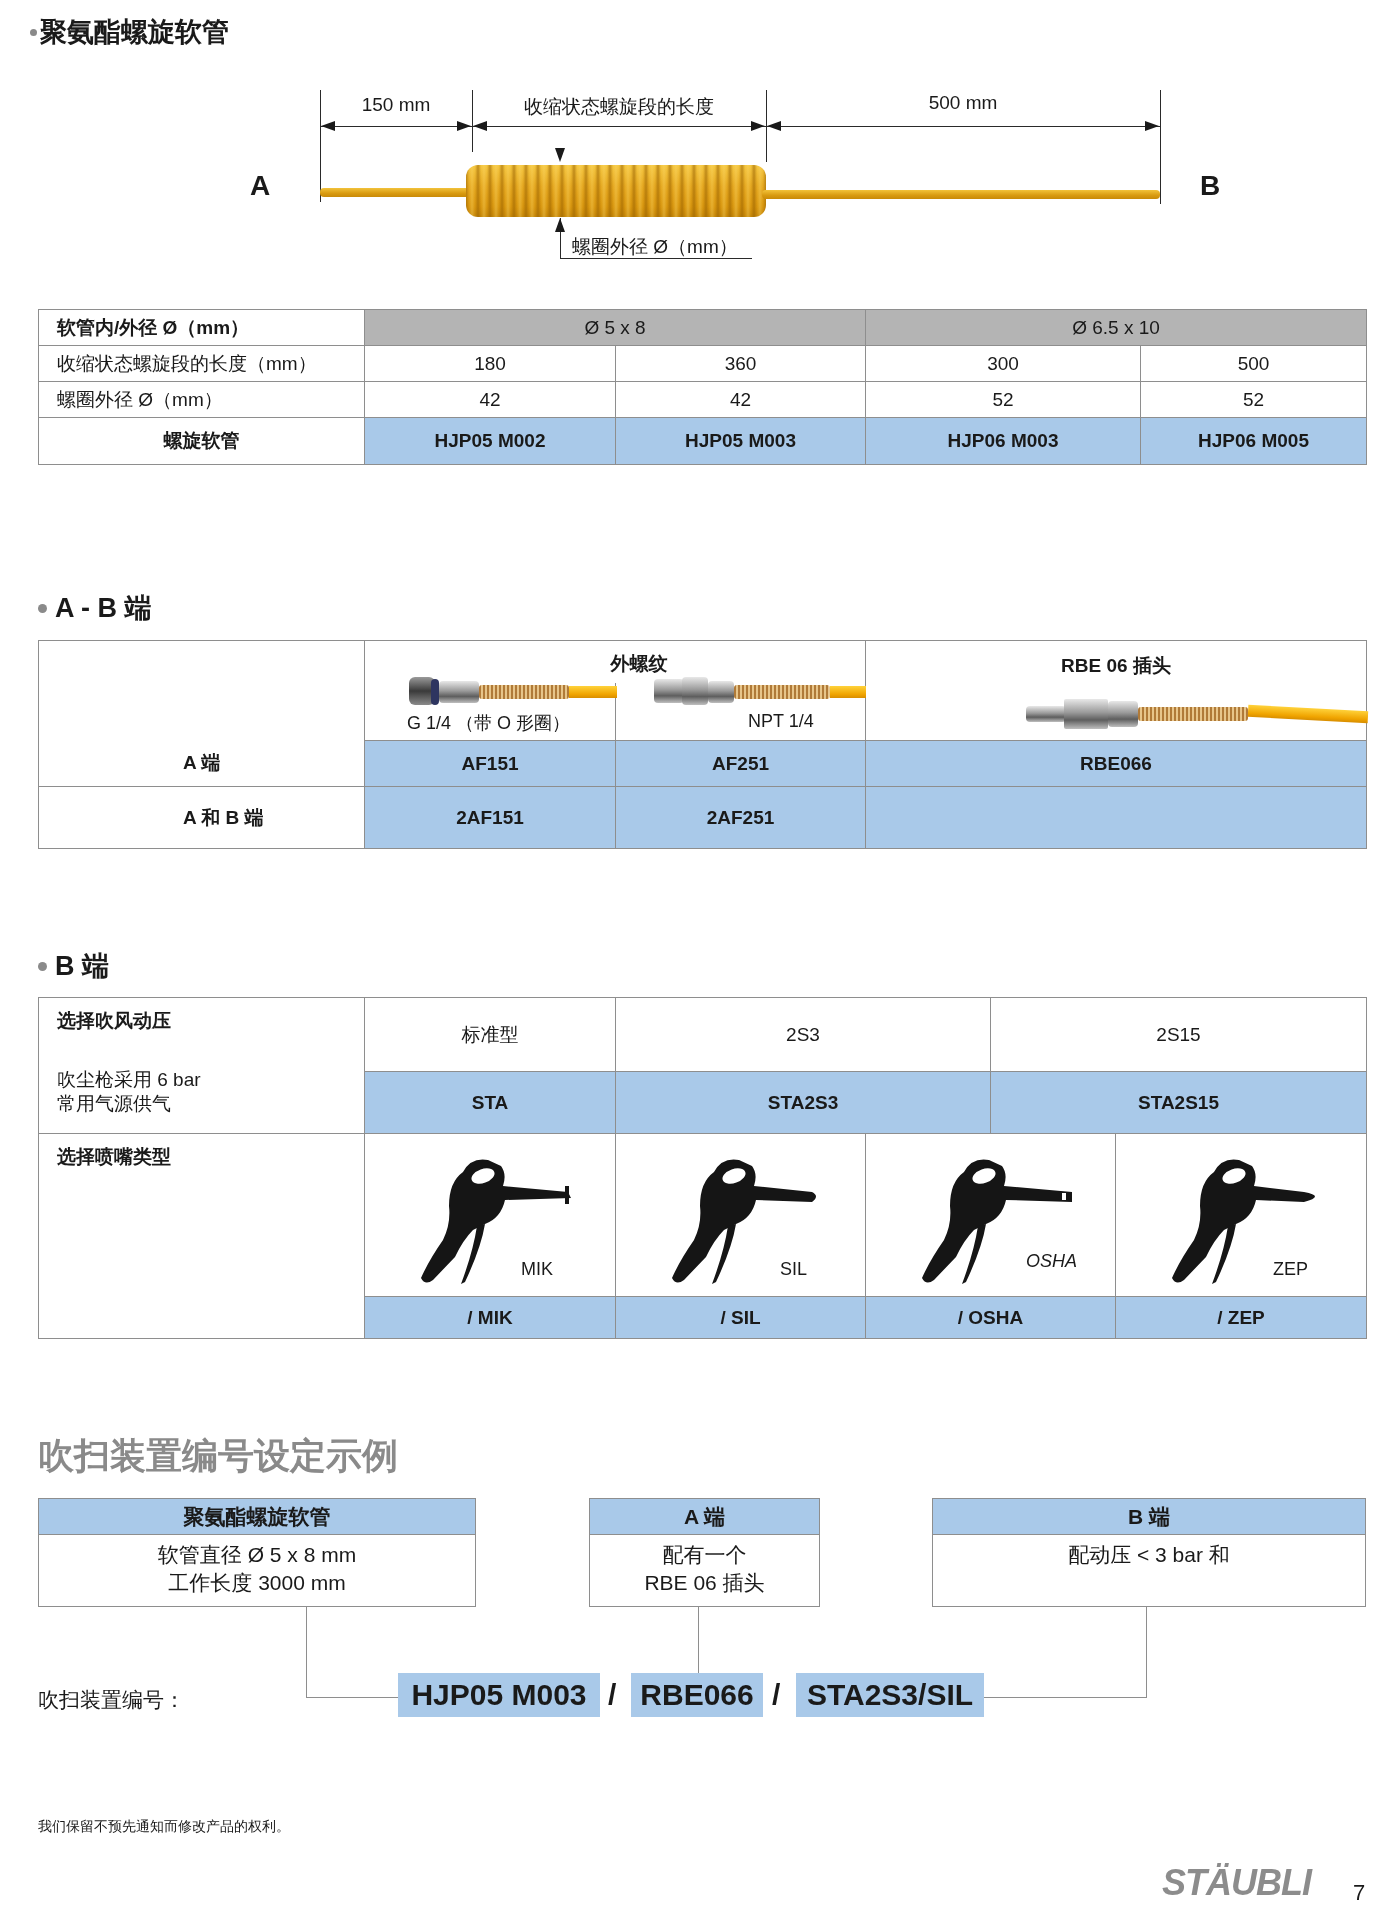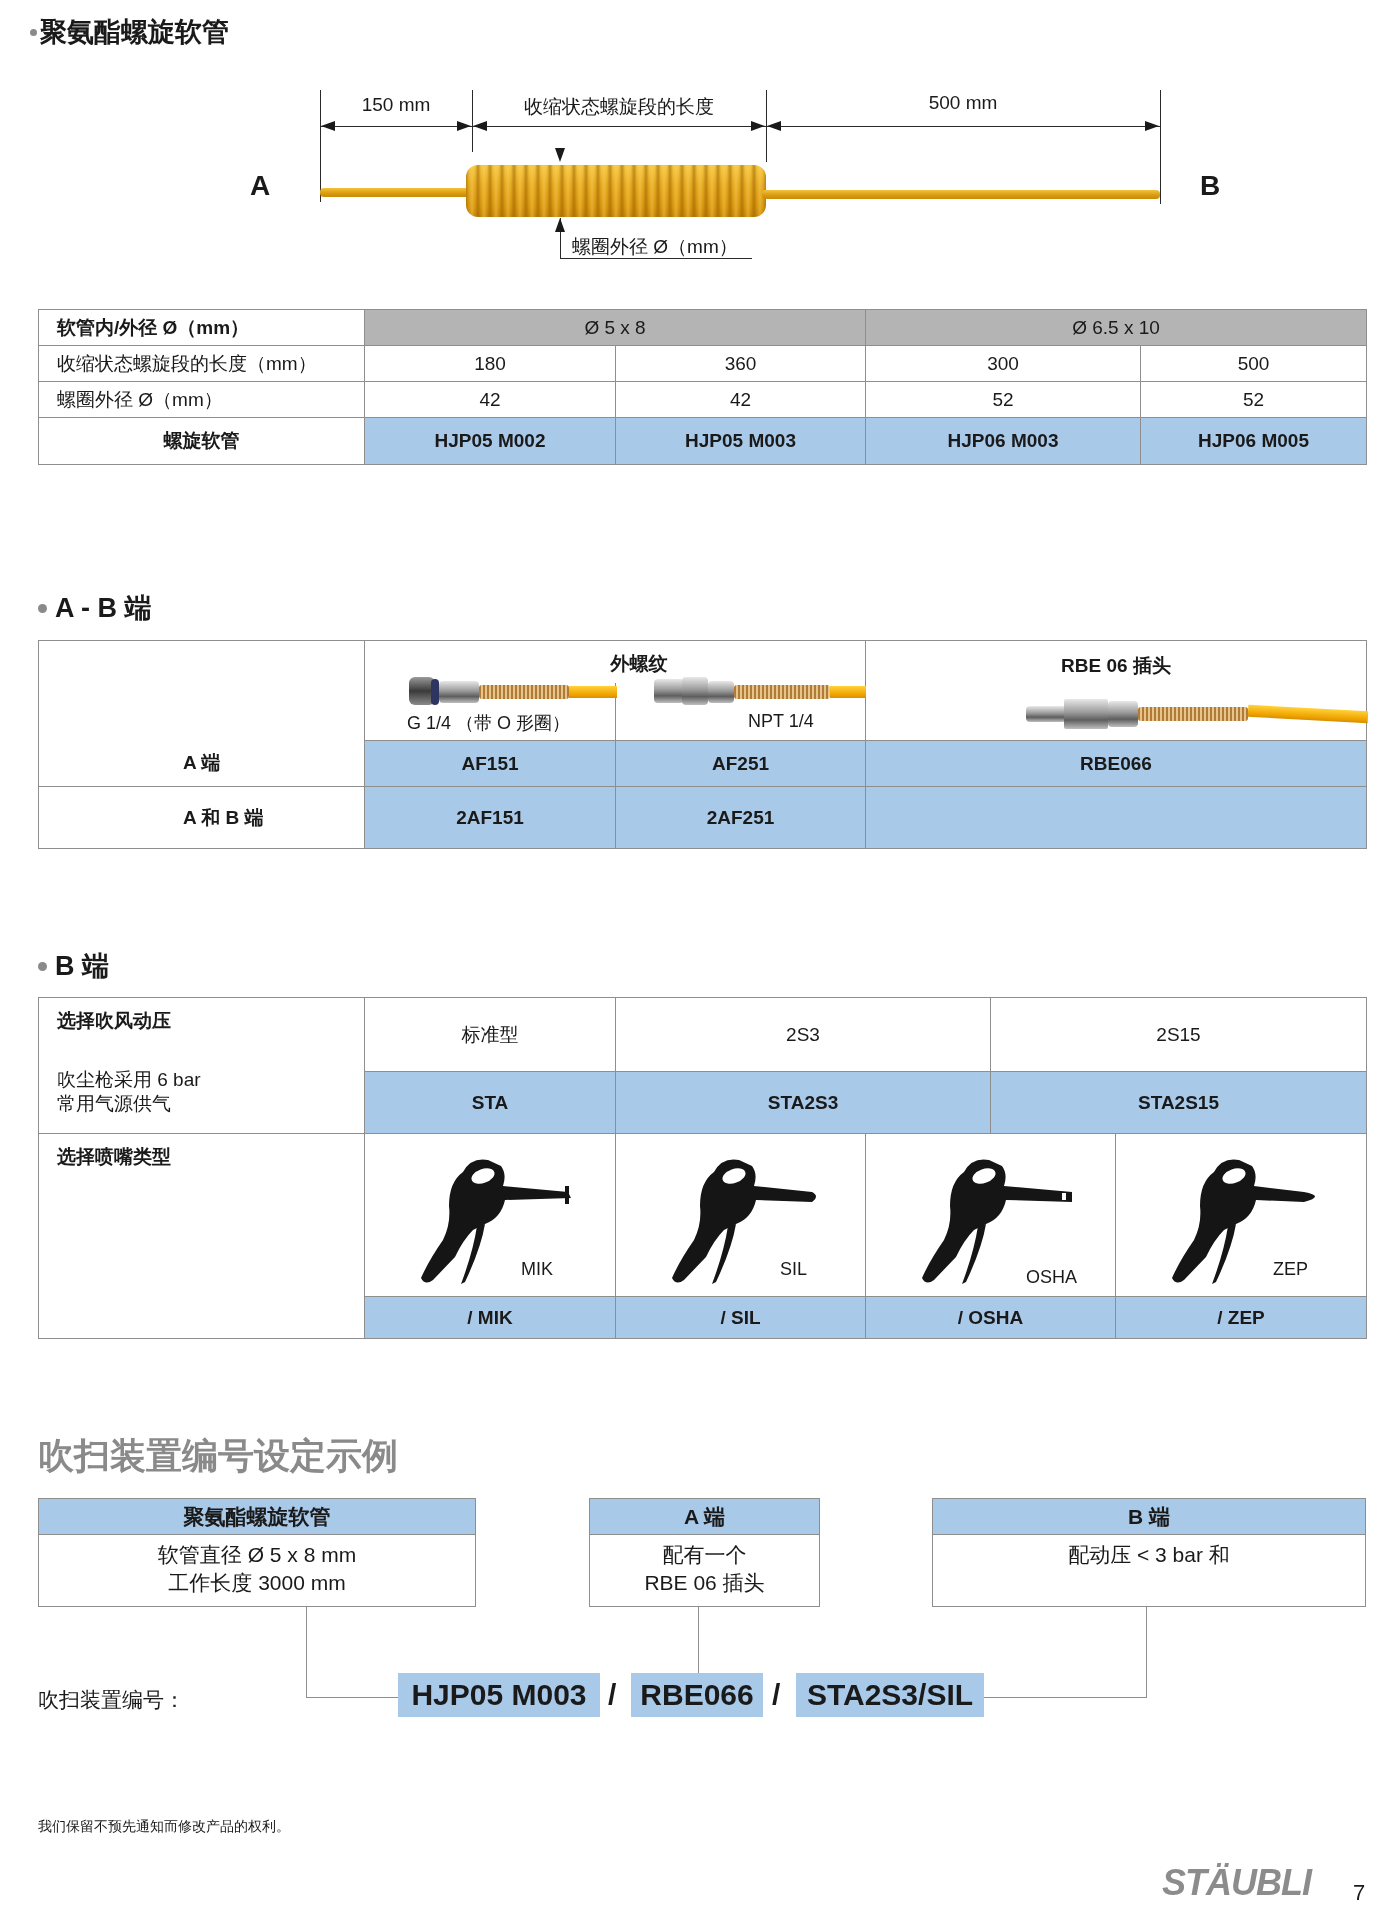--- a/index.html
+++ b/index.html
@@ -275,21 +275,21 @@
       </svg>
       <div class="caption" style="right:58px; bottom:16px;">SIL</div>
     </td>
     <td class="img-cell">
       <svg class="gun" style="left:28px; top:18px;" width="190" height="140" viewBox="0 0 190 140">
         <path d="M70 20 Q78 5 95 8 L108 14 Q114 22 110 34 L178 40 L178 50 L112 48 Q108 66 92 72 L80 78 Q70 88 62 105 L40 128 Q32 134 28 126 Q36 108 50 88 Q58 72 56 54 Q56 30 70 20 Z" fill="#151515"></path>
         <ellipse cx="90" cy="24" rx="12" ry="7" fill="#fff" transform="rotate(-20 90 24)"></ellipse>
         <path d="M92 72 Q88 96 72 130 L68 132 Q80 100 84 74 Z" fill="#151515"></path>
         <rect x="168" y="41" width="4" height="7" fill="#fff"></rect>
       </svg>
-      <div class="caption" style="right:38px; bottom:8px;">OSHA</div>
+      <div class="caption" style="right:38px; bottom:24px;font-style:italic;">OSHA</div>
     </td>
     <td class="img-cell">
       <svg class="gun" style="left:28px; top:18px;" width="190" height="140" viewBox="0 0 190 140">
         <path d="M70 20 Q78 5 95 8 L108 14 Q114 22 110 34 L160 40 Q182 44 160 50 L112 48 Q108 66 92 72 L80 78 Q70 88 62 105 L40 128 Q32 134 28 126 Q36 108 50 88 Q58 72 56 54 Q56 30 70 20 Z" fill="#151515"></path>
         <ellipse cx="90" cy="24" rx="12" ry="7" fill="#fff" transform="rotate(-20 90 24)"></ellipse>
         <path d="M92 72 Q88 96 72 130 L68 132 Q80 100 84 74 Z" fill="#151515"></path>
       </svg>
       <div class="caption" style="right:58px; bottom:16px;">ZEP</div>
     </td>
   </tr>

